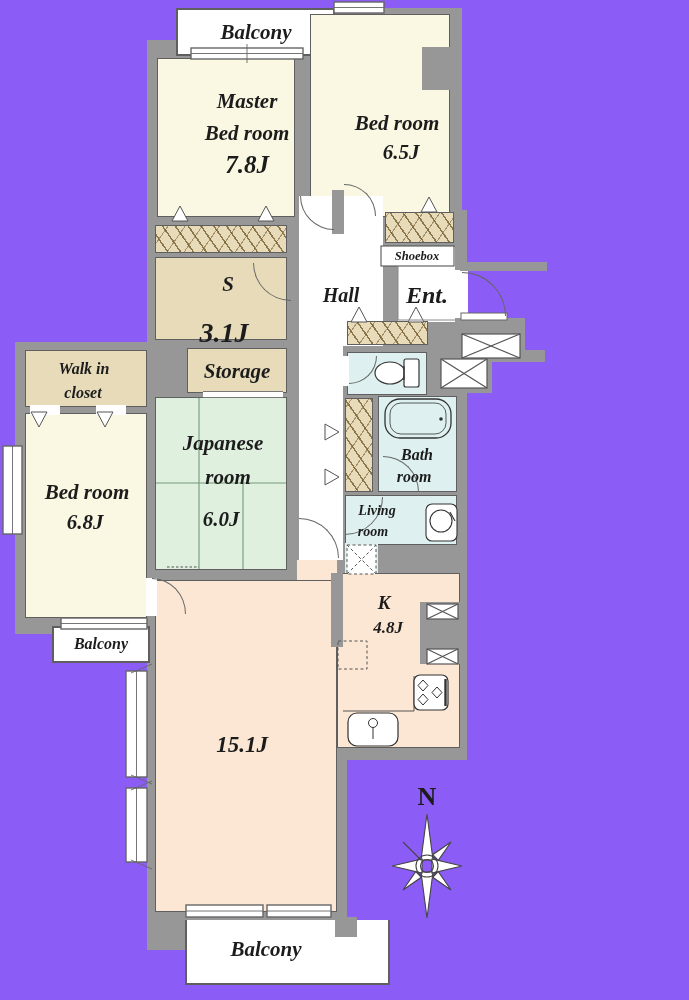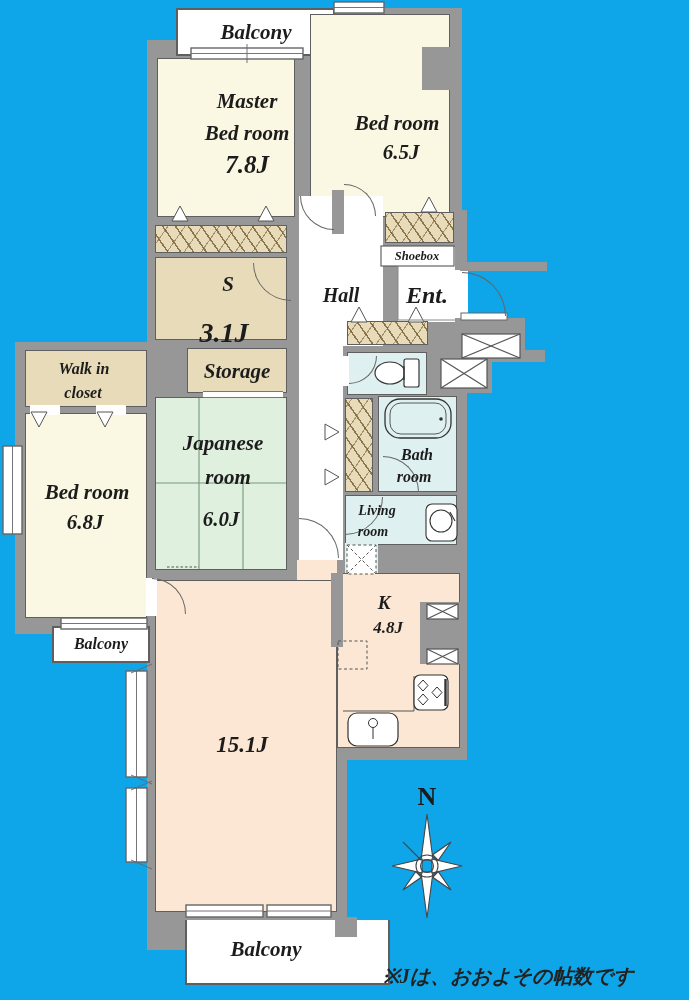--- a/index.html
+++ b/index.html
@@ -1,16 +1,16 @@
 <!DOCTYPE html>
 <html><head>
 <meta charset="utf-8">
 <style>
   html,body{margin:0;padding:0;background:#fff;}
-  .canvas{position:relative;width:689px;height:1000px;background:#0ea5e9;overflow:hidden;
+  .canvas{position:relative;width:689px;height:1000px;background:#8b5cf6;overflow:hidden;
           font-family:"Liberation Serif","DejaVu Serif",serif;}
   .w{position:absolute;background:#979797;}
   .room{position:absolute;box-sizing:border-box;border:1.6px solid #5f5f5f;}
   .cream{background:#faf8e2;}
   .tan{background:#e7dbba;}
   .green{background:#dff0df;}
   .blue{background:#def1f0;}
   .peach{background:#fbe7d3;}
   .white{background:#ffffff;}
   .noborder{border:none;}
@@ -260,15 +260,14 @@
   <div class="lbl" style="left:384px;top:602px;font-size:19px;">K</div>
   <div class="lbl" style="left:388px;top:627px;font-size:17px;">4.8J</div>
 
   <div class="lbl" style="left:242px;top:744px;font-size:23px;">15.1J</div>
 
   <div class="lbl" style="left:101px;top:644px;font-size:16px;">Balcony</div>
   <div class="lbl" style="left:266px;top:949px;font-size:21px;">Balcony</div>
 
   <div class="lbl" style="left:427px;top:797px;font-size:26px;font-style:normal;">N</div>
 
-  <div class="legend" style="left:383px;top:966px;font-size:20px;">※Jは、おおよその帖数です</div>
 
 </div>
 
 </body></html>

